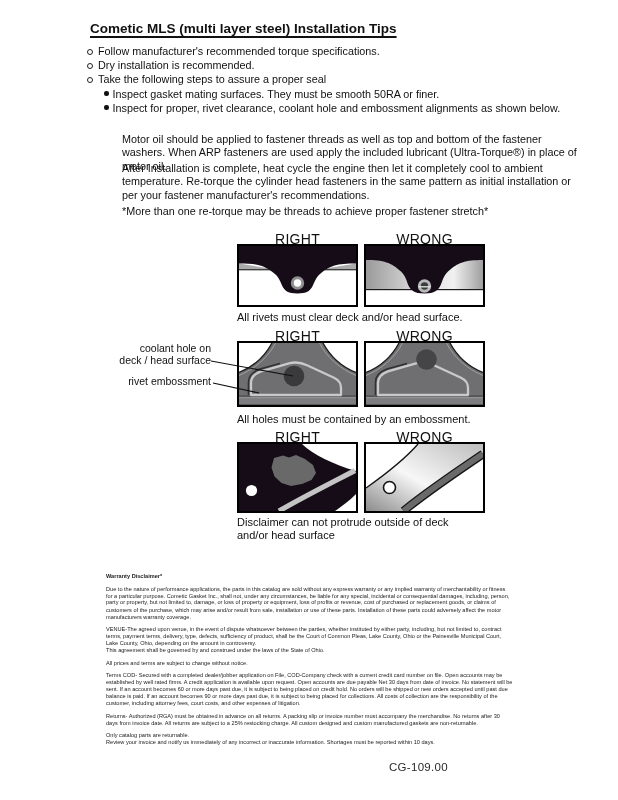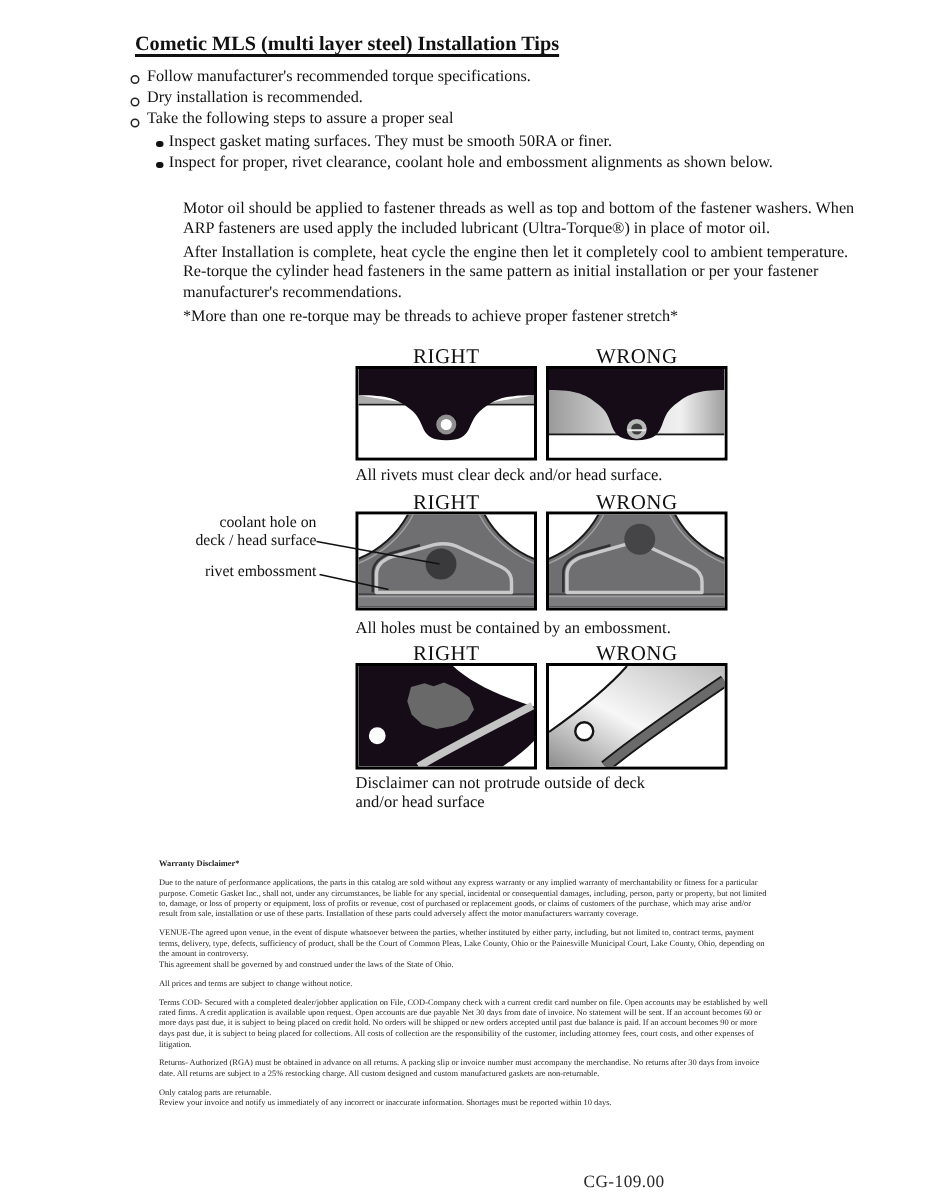--- a/index.html
+++ b/index.html
@@ -1,24 +1,24 @@
 <!DOCTYPE html>
 <html style="--diagram_black: #150c18; --gasket_gray: #6f6f71; --embossment_line: #c9c9c9; --hole_dark: #3a3a3c; --ink: #111111;"><head>
 <meta charset="utf-8">
 <style>
   html,body{margin:0;padding:0;background:#ffffff;}
   .page{position:relative;width:618px;height:800px;background:#fff;overflow:hidden;
-        font-family:Liberation Serif, serif;color:#111;}
+        font-family:Liberation Sans, sans-serif;color:#111;}
   .abs{position:absolute;}
 
   .title{left:90px;top:21px;font-size:13.5px;font-weight:bold;
          text-decoration:underline;text-decoration-thickness:1.5px;text-underline-offset:3px;}
 
   .bullets{left:87px;top:44px;font-size:10.8px;line-height:14.2px;}
-  .brow{display:flex;align-items:center;}
+  .brow{display:flex;}
   .ob{width:4px;height:4px;border:1px solid #222;border-radius:50%;margin:4.5px 5px 0 0;flex:none;}
   .sub{margin-left:17px;}
   .fb{width:4.5px;height:4.5px;background:#111;border-radius:50%;margin:4.5px 4px 0 0;flex:none;}
 
   .dieselhead{left:90px;top:116px;font-size:12.5px;font-weight:bold;}
   .para{left:90px;top:0;width:455px;font-size:10.8px;line-height:13.4px;margin-left:32px;}
   .p1{top:133px;} .p2{top:162px;} .pnote{top:205px;}
 
   .diagrams{left:0;top:228px;width:618px;height:325px;}
   .dlabel{position:absolute;width:121px;text-align:center;font-size:14px;letter-spacing:.3px;}
@@ -28,21 +28,21 @@
   .dcaption{position:absolute;left:237px;font-size:11px;line-height:13px;white-space:pre-line;}
   .sidelabel{position:absolute;left:0;width:211px;text-align:right;font-size:10.5px;line-height:11.5px;white-space:pre-line;}
   .overlay{position:absolute;left:0;top:0;pointer-events:none;}
 
   .fineprint{left:106px;top:573px;width:410px;height:178px;overflow:hidden;}
   .fp-inner{width:740px;transform:scale(0.55);transform-origin:0 0;
             font-size:10.2px;line-height:1.25;color:#222;}
   .fp-inner p{margin:0 0 10px 0;white-space:pre-line;}
   .fp-head{font-weight:bold;margin:0 0 14px 0;}
 
-  .pagenum{left:389px;top:782px;font-size:11.5px;color:#2a2a2a;letter-spacing:.3px;}
+  .pagenum{left:389px;top:761px;font-size:11.5px;color:#2a2a2a;letter-spacing:.3px;}
 
   .ink-black{fill:var(--diagram_black);}
   .gasket{fill:var(--gasket_gray);}
   .emboss-line{stroke:var(--embossment_line);}
   .hole-dark{fill:var(--hole_dark);}
 </style>
 </head>
 <body>
 
 <div class="page">

